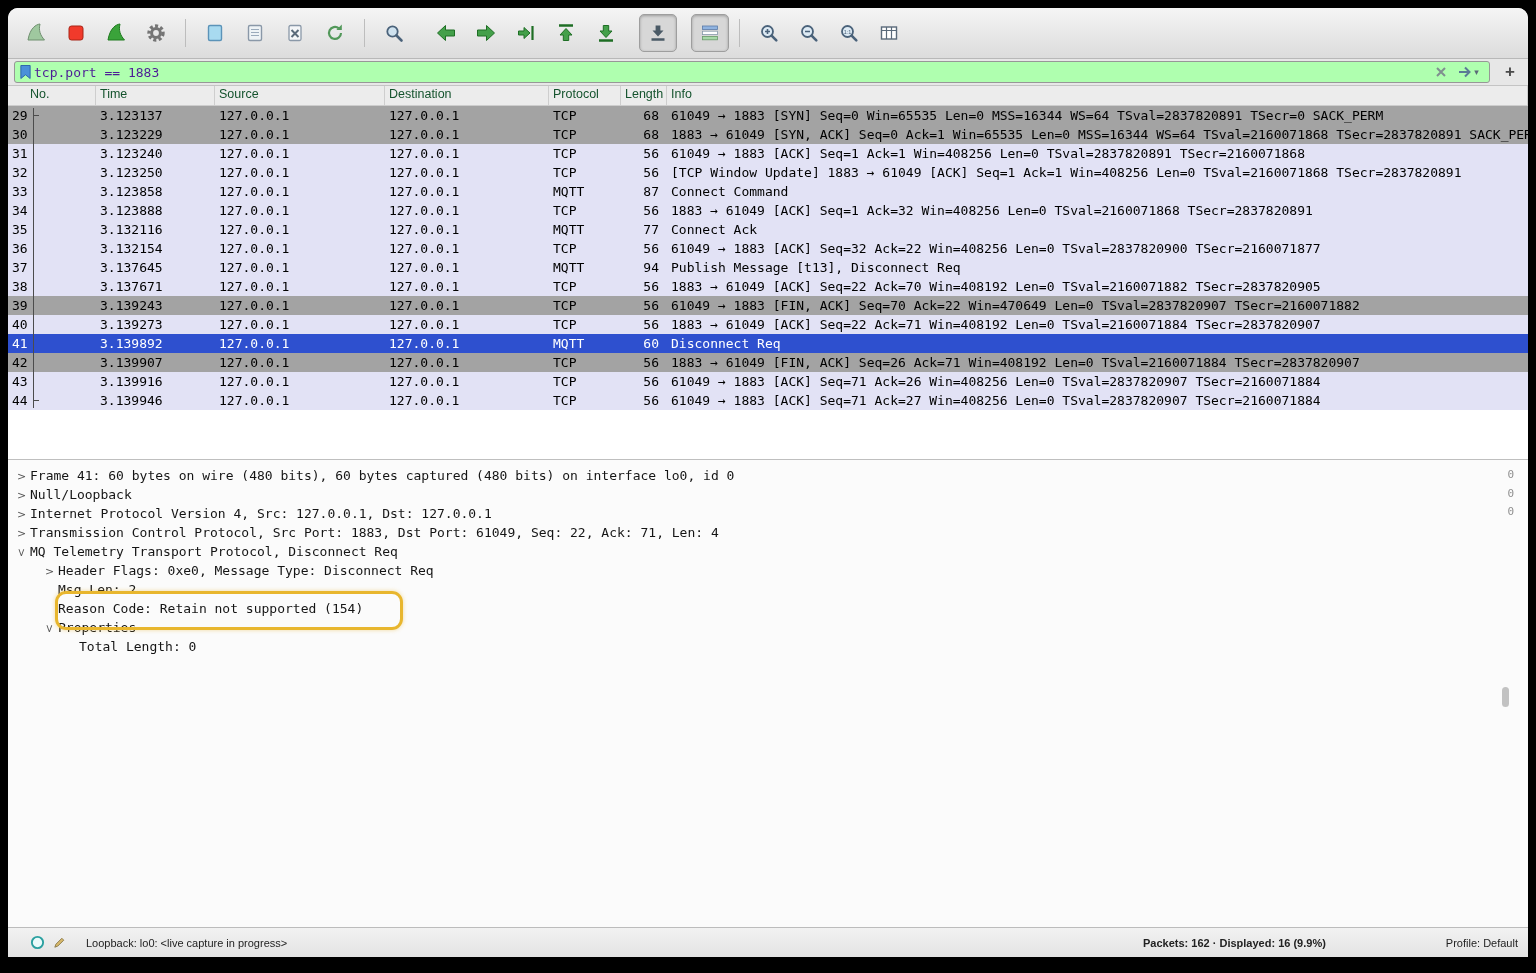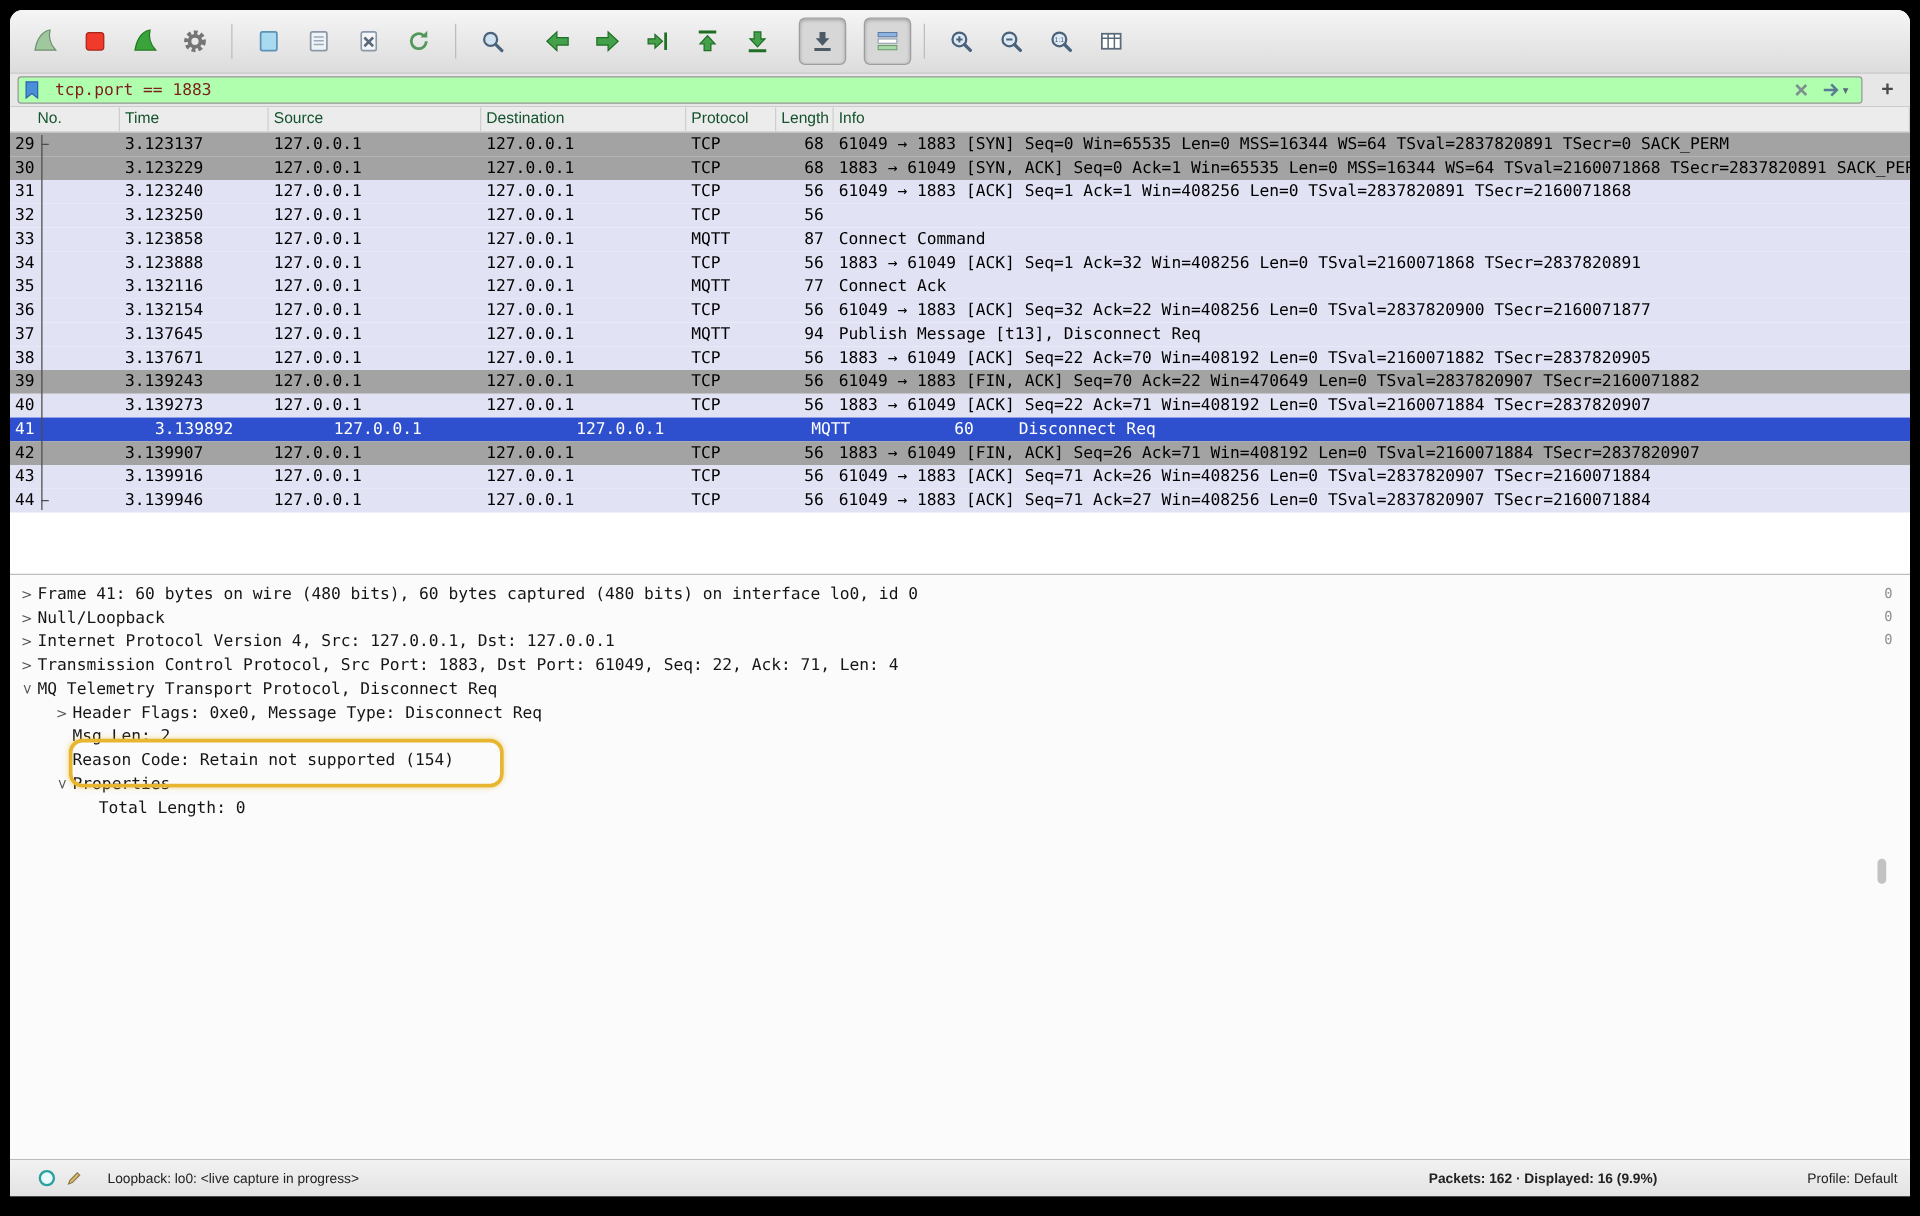--- a/index.html
+++ b/index.html
@@ -15,41 +15,41 @@
       background:transparent;border:1px solid transparent;border-radius:5px;padding:0;margin:0 1px;}
   .tb.pressed{background:#d7d7d7;border:1px solid #9e9e9e;box-shadow:inset 0 1px 3px rgba(0,0,0,.28);}
   .tb-sep{width:1px;height:28px;background:#bdbdbd;margin:0 9px;flex:none;}
   .tb-gap{width:12px;flex:none;}
 
   
   .filterbar{height:26px;flex:none;background:#e7e7e7;border-bottom:1px solid #c4c4c4;
              display:flex;align-items:center;padding:0 6px;}
   .filter-field{flex:1;height:20px;background:#afffaf;border:1px solid #979797;border-radius:3px;
                 display:flex;align-items:center;padding:0 4px;}
-  .filter-text{flex:1;font-family:"DejaVu Sans Mono",monospace;font-size:13px;color:#7f1d1d;
-               margin-left:12px;white-space:nowrap;overflow:hidden;}
+  .filter-text{flex:1;font-family:"DejaVu Sans Mono",monospace;font-size:13px;color:#4c1d95;
+               margin-left:2px;white-space:nowrap;overflow:hidden;}
   .filter-btn{width:20px;height:18px;display:flex;align-items:center;justify-content:center;
               background:transparent;border:none;padding:0;flex:none;}
   .filter-apply{width:34px;}
   .dd-caret{font-size:9px;color:#5a6a77;margin-left:1px;}
   .plus-btn{width:24px;height:20px;margin-left:8px;background:transparent;border:none;
             font-size:17px;font-weight:bold;color:#4a4a4a;line-height:18px;flex:none;}
 
   
   .packet-list{height:373px;flex:none;display:flex;flex-direction:column;background:#fff;position:relative;}
   .grid7{display:grid;grid-template-columns:88px 119px 170px 164px 72px 46px minmax(0,1fr);}
   .col-headers{height:19px;flex:none;background:#ececec;border-bottom:1px solid #cdcdcd;
                font-size:12.5px;color:#14532d;}
   .hc{border-right:1px solid #cecece;padding:1px 4px;white-space:nowrap;overflow:hidden;}
   .hc:first-child{padding-left:22px;}
   .rows{flex:none;position:relative;font-family:"DejaVu Sans Mono",monospace;font-size:13px;color:#000;}
   .prow{height:19px;line-height:19px;}
   .prow.gray{background:#a3a3a3;}
   .prow.lavender{background:#e2e2f5;}
-  .prow.selected{background:#2e50cf;color:#fff;gap:24px;}
+  .prow.selected{background:#2e50cf;color:#fff;}
   .c{padding:0 4px;white-space:nowrap;overflow:hidden;}
   .c-no{text-align:left;padding-right:30px;}
   .c-length{text-align:right;padding-right:8px;}
   .bracket{position:absolute;left:25px;top:2px;bottom:2px;width:1px;background:#4c4c4c;pointer-events:none;}
   .bracket::before,.bracket::after{content:"";position:absolute;left:0;width:6px;height:1px;background:#4c4c4c;}
   .bracket::before{top:7px;}
   .bracket::after{bottom:7px;}
   .list-filler{flex:1;background:#fff;}
 
   
@@ -279,20 +279,21 @@
           <div class="c c-length">56</div>
           <div class="c c-info">61049 → 1883 [ACK] Seq=1 Ack=1 Win=408256 Len=0 TSval=2837820891 TSecr=2160071868</div>
         </div>
         <div class="prow grid7 lavender">
           <div class="c c-no">32</div>
           <div class="c c-time">3.123250</div>
           <div class="c c-source">127.0.0.1</div>
           <div class="c c-destination">127.0.0.1</div>
           <div class="c c-protocol">TCP</div>
           <div class="c c-length">56</div>
+          <div class="c c-info">[TCP Window Update] 1883 → 61049 [ACK] Seq=1 Ack=1 Win=408256 Len=0 TSval=2160071868 TSecr=2837820891</div>
         </div>
         <div class="prow grid7 lavender">
           <div class="c c-no">33</div>
           <div class="c c-time">3.123858</div>
           <div class="c c-source">127.0.0.1</div>
           <div class="c c-destination">127.0.0.1</div>
           <div class="c c-protocol">MQTT</div>
           <div class="c c-length">87</div>
           <div class="c c-info">Connect Command</div>
         </div>

